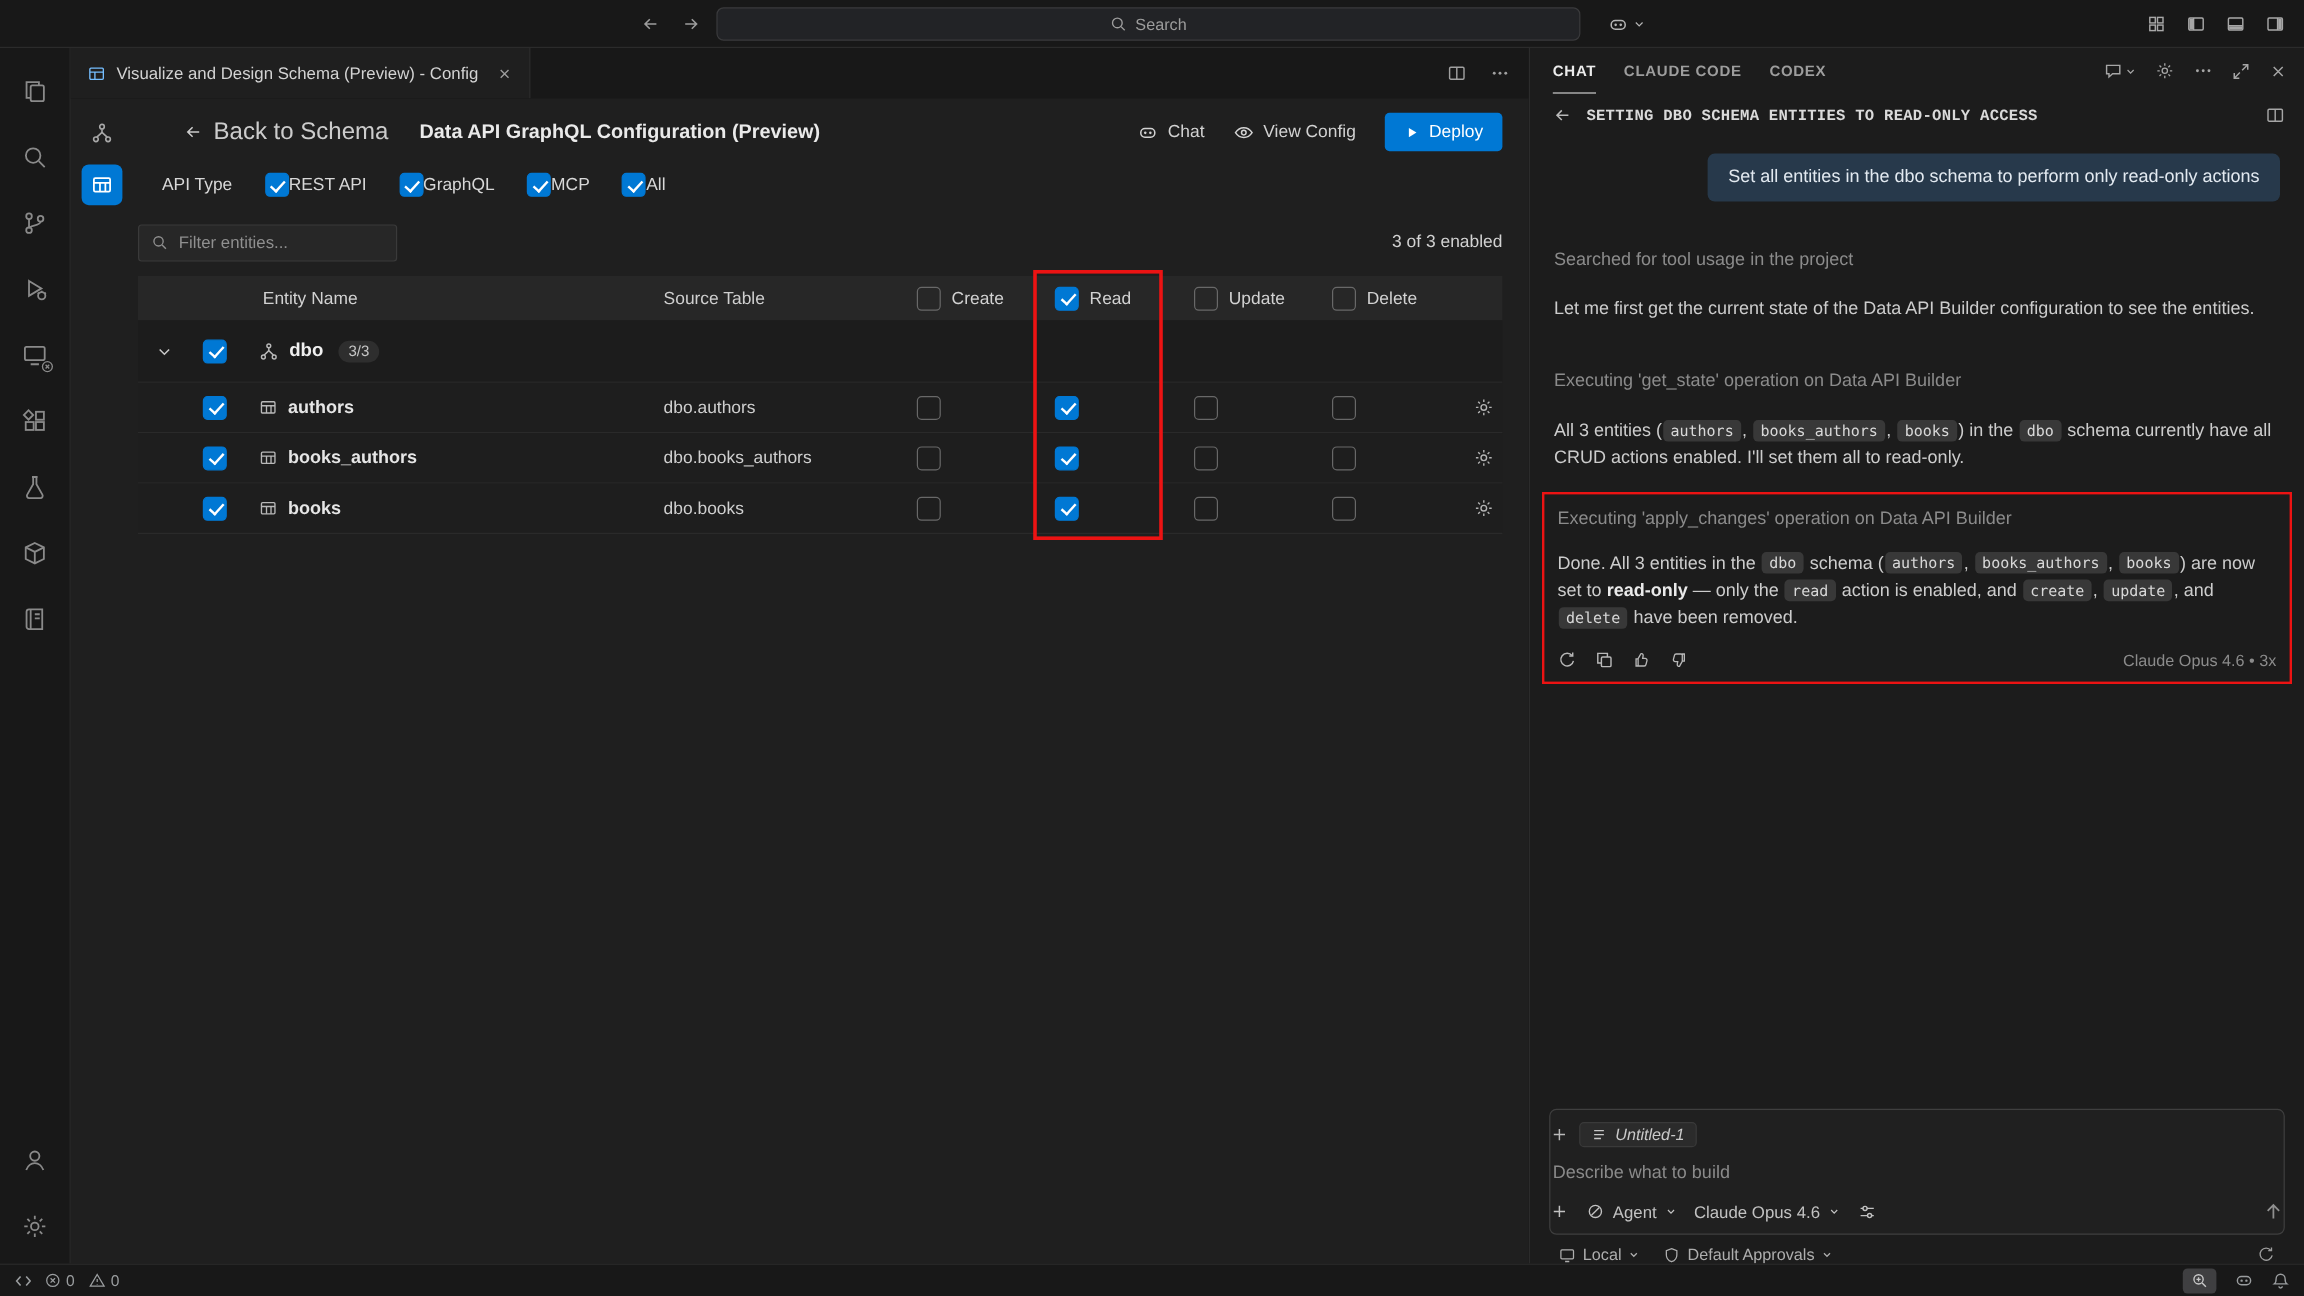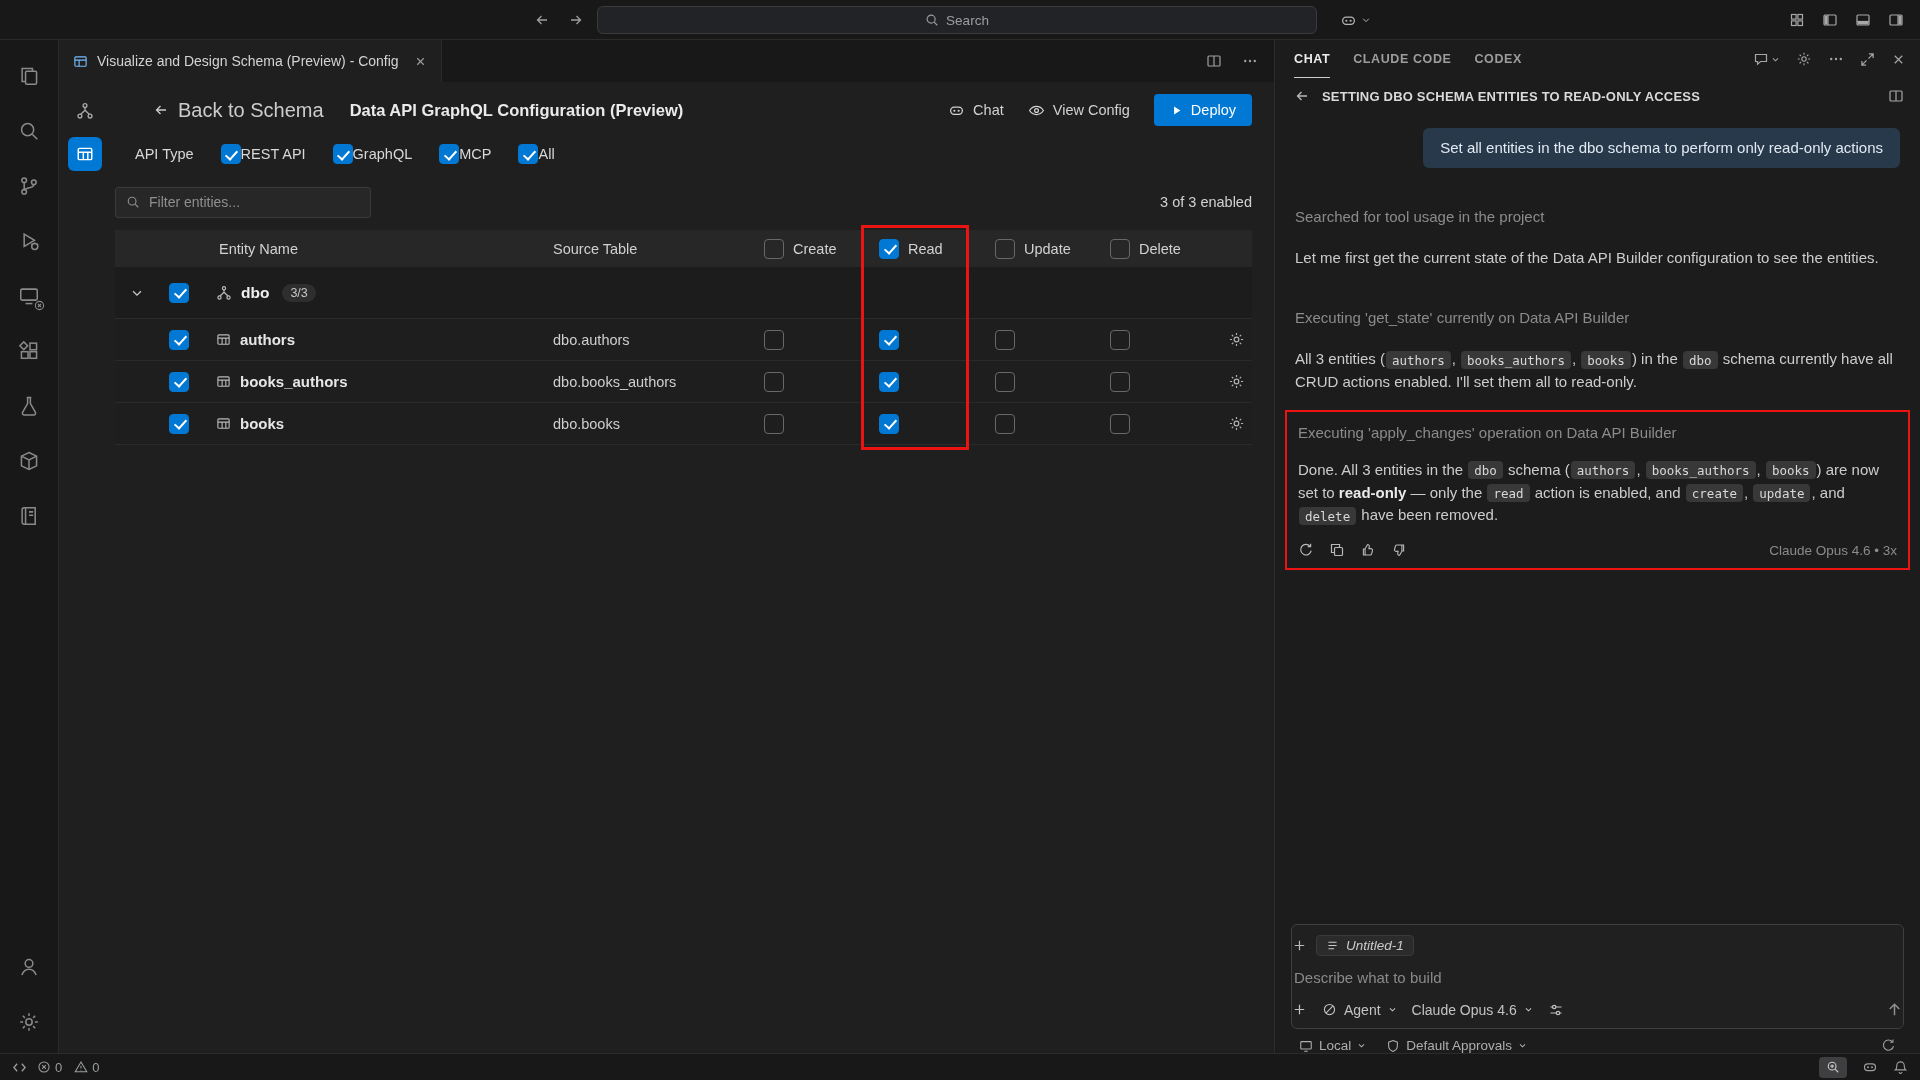--- a/index.html
+++ b/index.html
@@ -49,21 +49,21 @@
     padding:0 16px; display:flex; align-items:center; gap:8px; cursor:pointer; }
 
   .api-row { display:flex; align-items:center; gap:27px; height:36px; margin:6px 0 0 20px; font-size:14.5px; color:#d8d8d8; }
   .chk-item { display:flex; align-items:center; }
   .checkbox { width:20px; height:20px; border:1px solid #686868; border-radius:4px; background:transparent; position:relative; flex:none; cursor:pointer; }
   .checkbox.checked { background:var(--accent); border-color:var(--accent); }
   .checkbox.checked::after { content:""; position:absolute; left:6.5px; top:2.5px; width:5px; height:10px;
     border:solid #fff; border-width:0 2.2px 2.2px 0; transform:rotate(42deg); }
 
   .filter-row { display:flex; align-items:center; margin-top:14px; height:32px; }
-  .filter-input { width:256px; height:31px; background:#272727; border:1px solid #3a3a3a; border-radius:3px;
+  .filter-input { width:216px; height:31px; background:#272727; border:1px solid #3a3a3a; border-radius:3px;
     display:flex; align-items:center; gap:9px; padding:0 10px; color:#8f8f8f; font-size:14px; }
   .summary { margin-left:auto; font-size:14.5px; color:#d2d2d2; }
 
   .table-wrap { position:relative; margin-top:12px; }
   .trow { display:grid; grid-template-columns:44px 40px 349px 211px 115px 116px 115px 111px 1fr; align-items:center; }
   .thead { height:37px; background:#272727; color:#d2d2d2; font-size:14.5px; }
   .tgroup { height:52px; background:#1c1c1c; border-bottom:1px solid #2b2b2b; }
   .tdata { height:42px; background:#1e1e1e; border-bottom:1px solid #2a2a2a; }
   .cell-chev { display:flex; justify-content:center; color:#c8c8c8; }
   .cell-chk { display:flex; padding-left:10px; }
@@ -79,21 +79,21 @@
     border:3px solid var(--red); pointer-events:none; z-index:5; }
 
   
   .chatpanel { width:646px; flex:none; background:#1c1c1c; border-left:1px solid #2b2b2b; display:flex; flex-direction:column; min-height:0; }
   .panel-tabs { height:38px; display:flex; align-items:center; gap:23px; padding:0 14px 0 19px; }
   .ptab { font-size:12.5px; letter-spacing:.6px; color:#9d9d9d; font-weight:600; height:100%; display:flex; align-items:center;
     border-bottom:1px solid transparent; cursor:pointer; }
   .ptab.active { color:#ececec; border-bottom-color:#cccccc; }
   .panel-tab-icons { margin-left:auto; display:flex; align-items:center; gap:16px; color:#a6a6a6; }
   .chat-header { height:36px; display:flex; align-items:center; gap:12px; padding:0 16px 0 19px; color:#b9b9b9; }
-  .chat-title { font-size:13px; font-weight:700; color:#dadada; letter-spacing:.2px; }
+  .chat-title { font-size:13px; font-weight:700; color:#dadada; letter-spacing:.2px;font-family:Liberation Mono, monospace; }
   .chat-header-right { margin-left:auto; color:#a6a6a6; }
 
   .chat-body { flex:1; min-height:0; padding:2px 20px 0; display:flex; flex-direction:column; font-size:15px; }
   .bubble-row { display:flex; justify-content:flex-end; margin-top:12px; }
   .bubble { background:var(--bubble); color:#e2e9f0; font-size:15px; padding:10px 17px; border-radius:6px; line-height:1.3; }
   .status-line { color:#8b8b8b; font-size:15px; margin-top:40px; }
   .msg-para { color:#cccccc; font-size:15px; line-height:1.52; margin-top:22px; }
   .code-chip { font-family:"DejaVu Sans Mono",monospace; font-size:12.5px; background:#383838; color:#d8d8d8;
     border-radius:4px; padding:1.5px 6px; margin:0 1px; white-space:nowrap; }
   .bold { font-weight:700; color:#eaeaea; }
@@ -624,21 +624,21 @@
 
     <div class="chat-body">
       <div class="bubble-row">
         <div class="bubble">Set all entities in the dbo schema to perform only read-only actions</div>
       </div>
 
       <div class="status-line">Searched for tool usage in the project</div>
 
       <div class="msg-para">Let me first get the current state of the Data API Builder configuration to see the entities.</div>
 
-      <div class="status-line">Executing 'get_state' currently on Data API Builder</div>
+      <div class="status-line">Executing 'get_state' operation on Data API Builder</div>
 
       <div class="msg-para"><span>All 3 entities (</span><span class="code-chip">authors</span><span>, </span><span class="code-chip">books_authors</span><span>, </span><span class="code-chip">books</span><span>) in the </span><span class="code-chip">dbo</span><span> schema currently have all CRUD actions enabled. I'll set them all to read-only.</span></div>
 
       <div class="applied-block">
         <div class="status-line">Executing 'apply_changes' operation on Data API Builder</div>
         <div class="msg-para"><span>Done. All 3 entities in the </span><span class="code-chip">dbo</span><span> schema (</span><span class="code-chip">authors</span><span>, </span><span class="code-chip">books_authors</span><span>, </span><span class="code-chip">books</span><span>) are now set to </span><span class="bold">read-only</span><span> — only the </span><span class="code-chip">read</span><span> action is enabled, and </span><span class="code-chip">create</span><span>, </span><span class="code-chip">update</span><span>, and </span><span class="code-chip">delete</span><span> have been removed.</span></div>
         <div class="actions-row">
           <span>
             <svg width="16" height="16" viewBox="0 0 16 16" fill="none" stroke="currentColor" stroke-width="1.2">
                 <path d="M13.2 8.7A5.3 5.3 0 1 1 12.1 4.3"></path>

